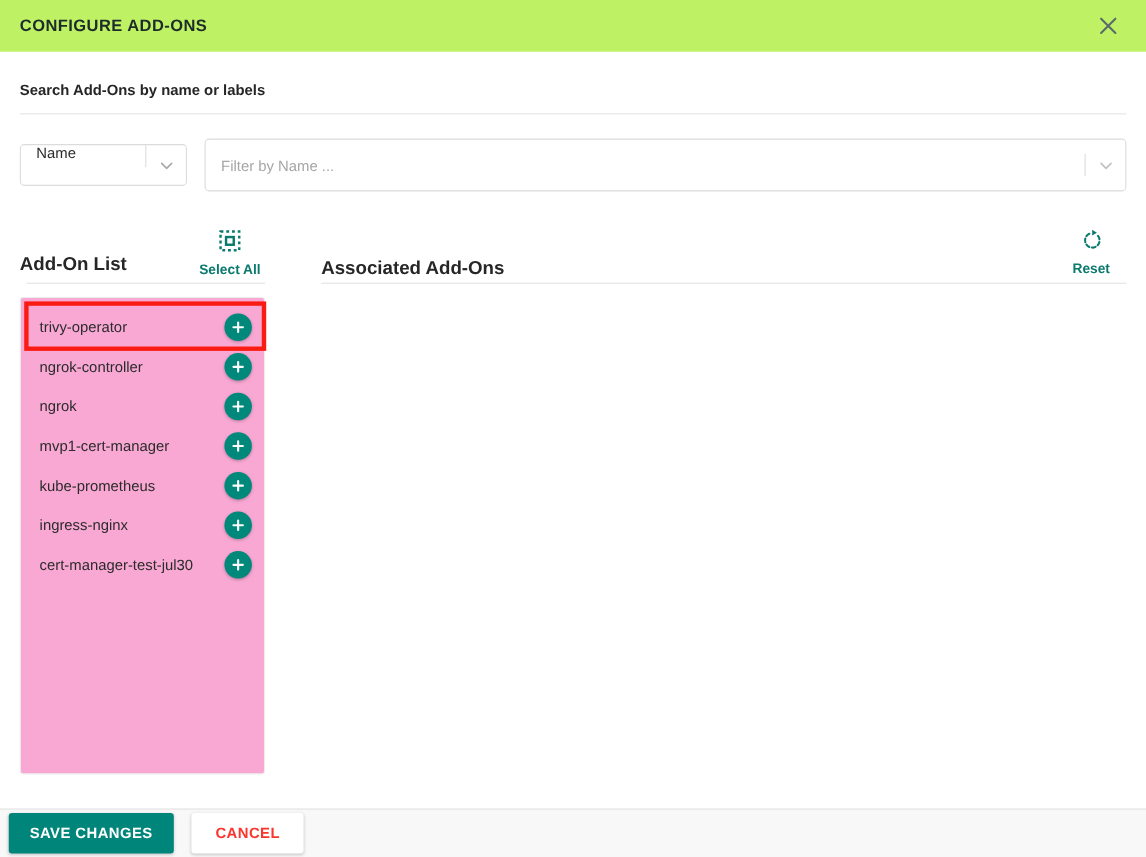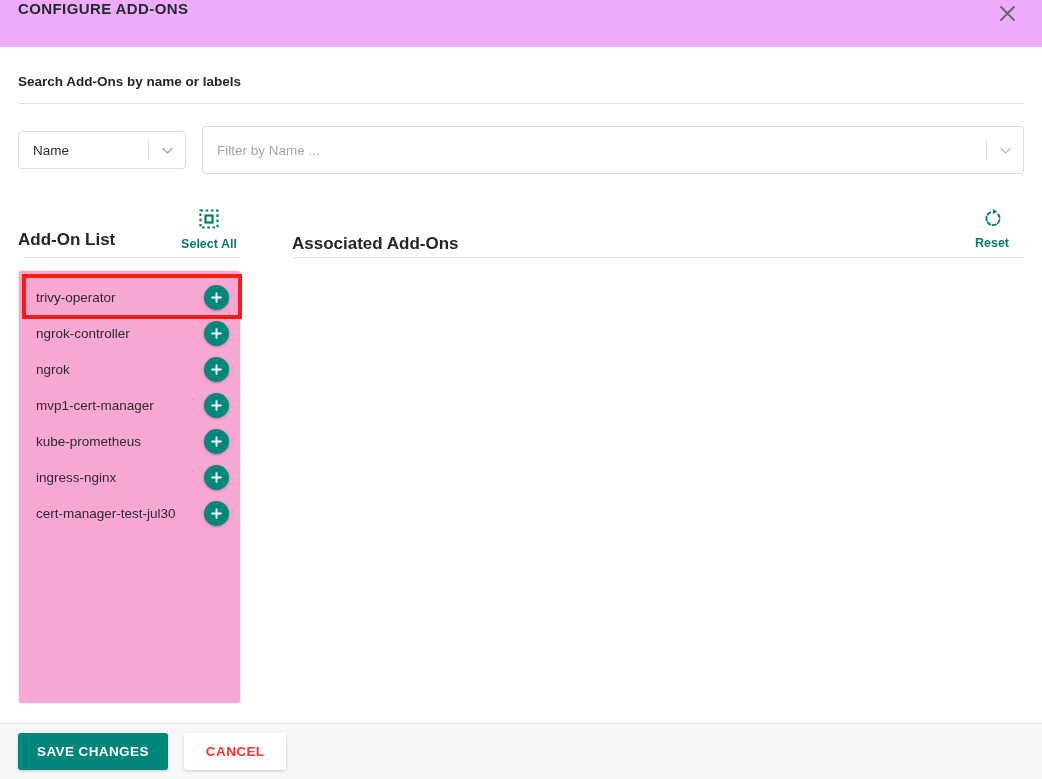--- a/index.html
+++ b/index.html
@@ -13,22 +13,22 @@
   .dialog {
     position: relative;
     width: 1042px; height: 779px;
     background: #ffffff;
     display: flex; flex-direction: column;
   }
 
   
   .dialog-header {
     height: 47px;
-    background: #f0abfc;
-    display: flex; align-items: flex-start;
+    background: #bef264;
+    display: flex; align-items: center;
     padding: 0 16px 0 18px;
     flex: 0 0 auto;
   }
   .dialog-title {
     font-size: 15px;
     font-weight: bold;
     letter-spacing: .4px;
     color: #1d2b2b;
     flex: 1 1 auto;
   }
@@ -61,25 +61,25 @@
     width: 100%;
   }
 
   .filter-row {
     margin-top: 22px;
     display: flex;
     align-items: center;
     gap: 16px;
   }
   .select-box {
-    width: 168px; height: 38px;
+    width: 152px; height: 38px;
     border: 1px solid #dcdcdc;
     border-radius: 4px;
     background: #fff;
-    display: flex; align-items: center;
+    display: flex; 
     cursor: pointer;
   }
   .select-value {
     flex: 1 1 auto;
     padding-left: 14px;
     font-size: 13.5px;
     color: #2b2b2b;
   }
   .sep {
     width: 1px; height: 20px;
@@ -229,25 +229,25 @@
   }
   .empty-sub {
     margin-top: 14px;
     font-size: 13px;
     color: #8a8a8a;
   }
 
   
   .dialog-footer {
     flex: 0 0 auto;
-    height: 56px;
+    height: 44px;
     background: #f8f8f8;
     border-top: 1px solid #e3e3e3;
     display: flex; align-items: center;
-    padding: 0 18px;
+    padding: 0 8px;
     gap: 16px;
   }
   .btn {
     height: 37px;
     border-radius: 3px;
     font-size: 13.5px;
     font-weight: bold;
     letter-spacing: .4px;
     display: flex; align-items: center; justify-content: center;
     cursor: pointer;

